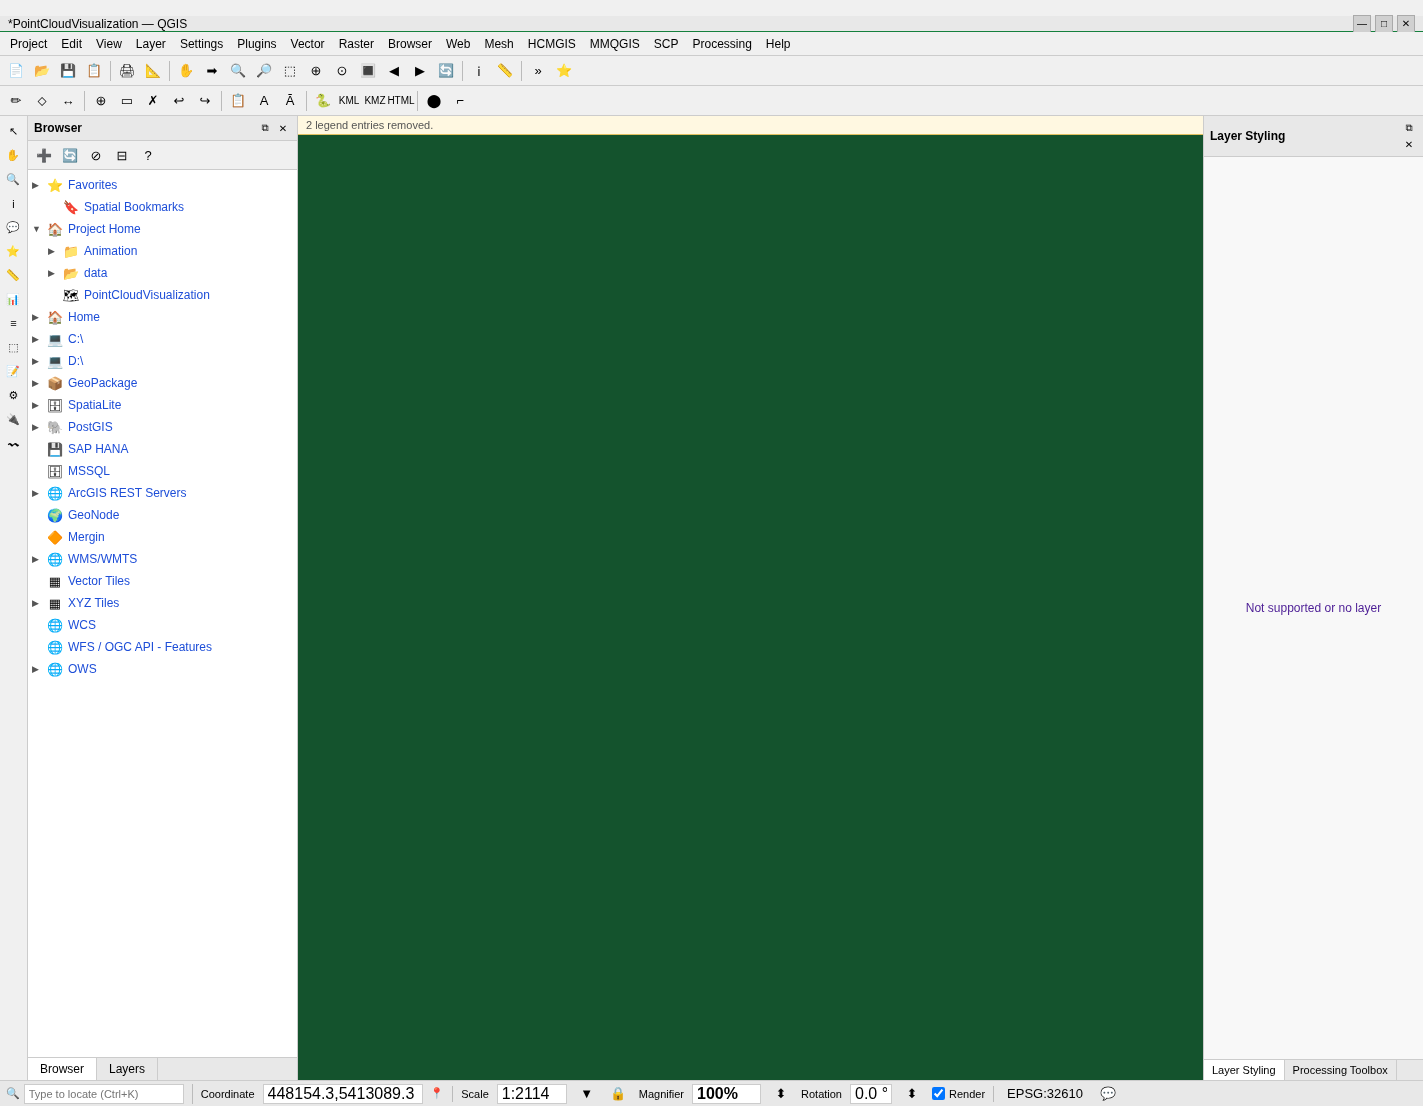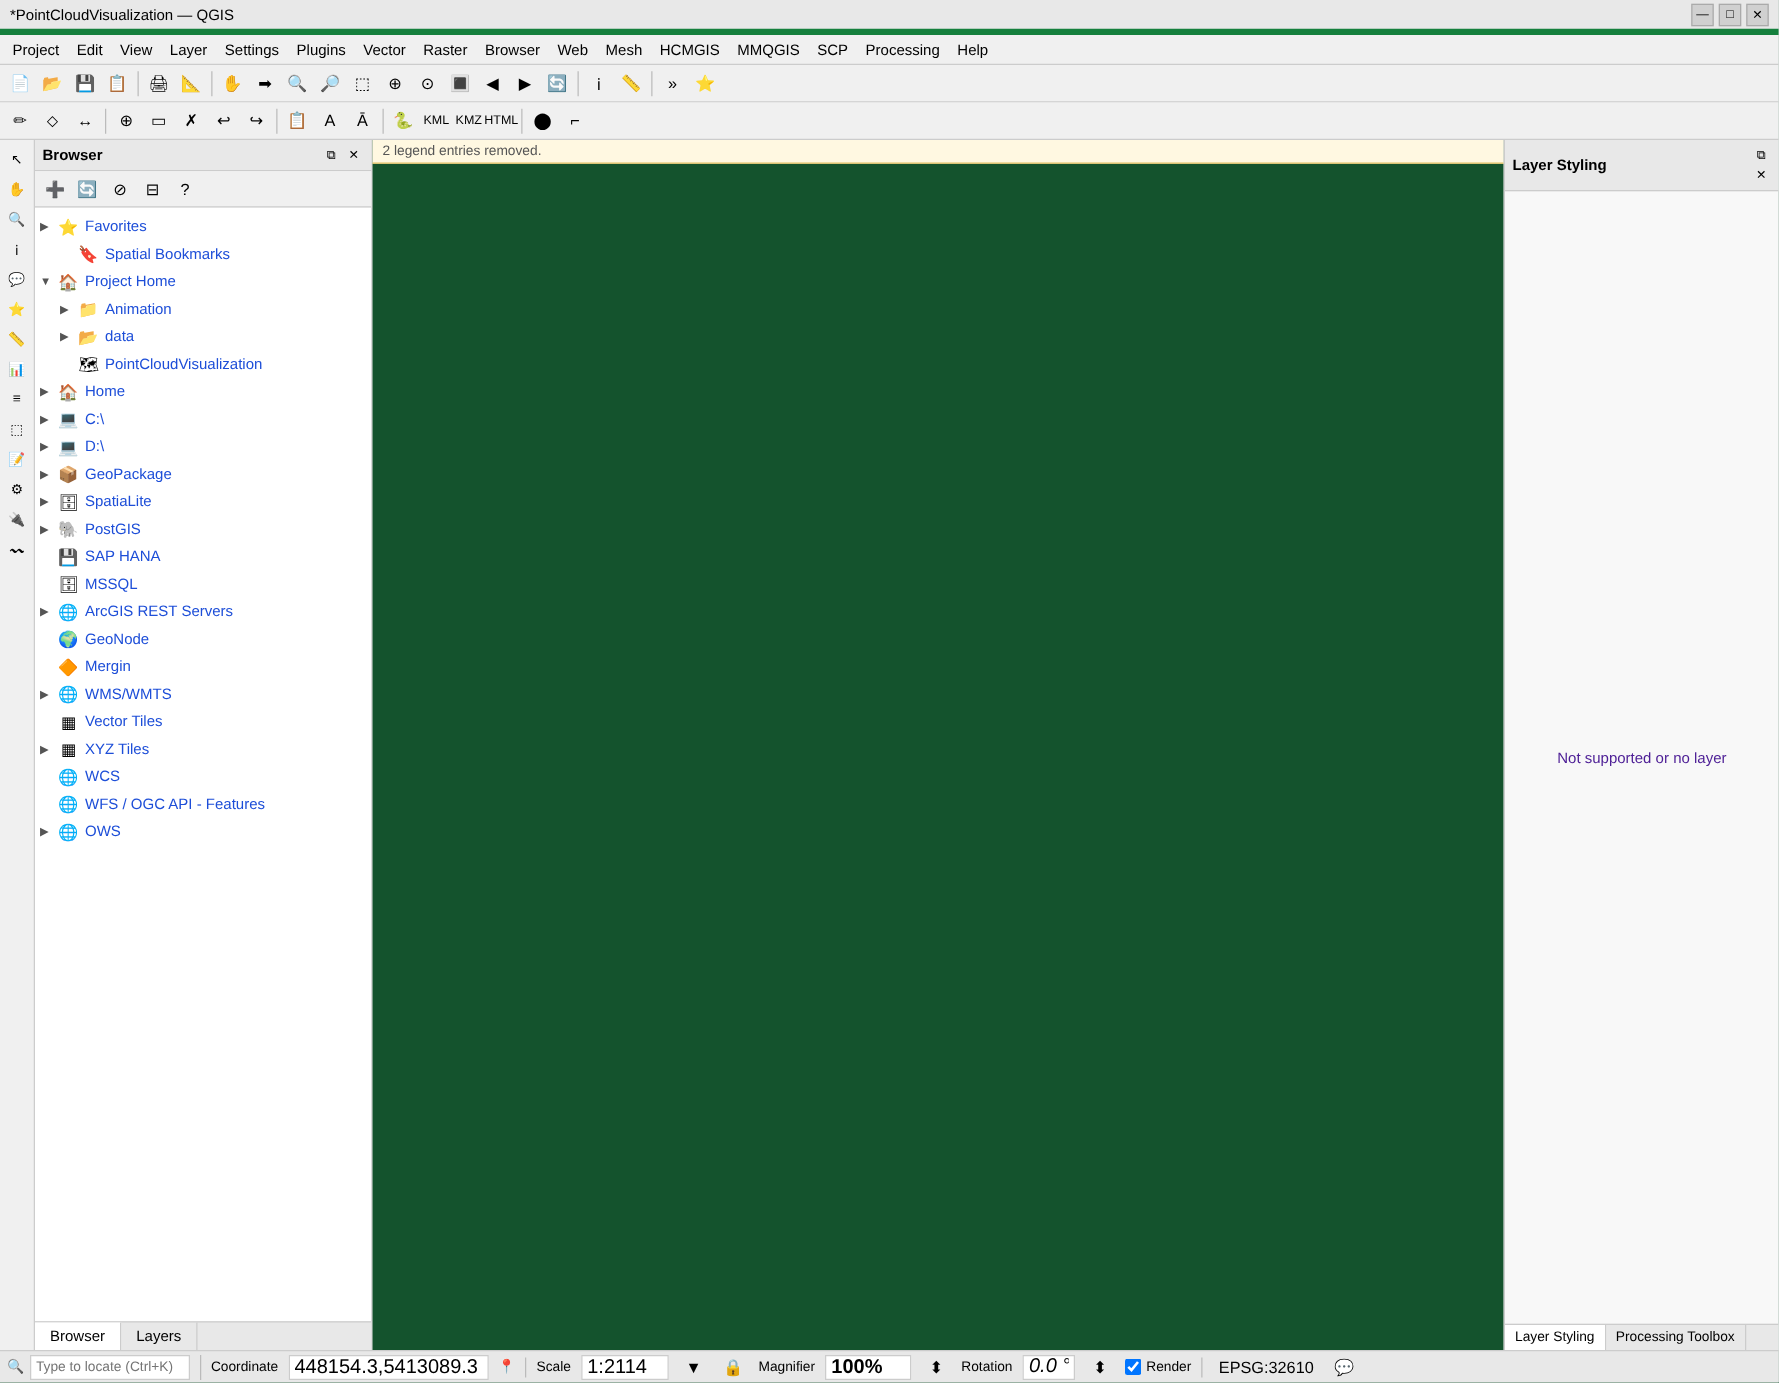--- a/index.html
+++ b/index.html
@@ -10,26 +10,27 @@
       width: 1423px;
       height: 1106px;
       overflow: hidden;
       display: flex;
       flex-direction: column;
     }
 
     
     #title-bar {
       background: #e8e8e8;
-      height: 28px;
+      height: 16px;
       display: flex;
       align-items: center;
       padding: 0 8px;
-      border-bottom: 5px solid #15803d;
+      border-bottom: 1px solid #15803d;
       justify-content: space-between;
+      margin-top: 16px;
     }
     #title-bar .window-controls {
       display: flex;
       gap: 4px;
     }
     #title-bar .win-btn {
       width: 18px;
       height: 18px;
       background: #d0d0d0;
       border: 1px solid #aaa;
@@ -546,35 +547,35 @@
       <div class="browser-bottom-tab active" style="font-size:11px;padding:4px 8px;">Layer Styling</div>
       <div class="browser-bottom-tab" style="font-size:11px;padding:4px 8px;">Processing Toolbox</div>
     </div>
   </div>
 
 </div>
 
 <div id="status-bar">
   <div style="display:flex;align-items:center;gap:4px;border-right:1px solid #bbb;padding-right:8px;">
     <span>🔍</span>
-    <input type="text" id="locate-input" class="status-input" style="width: 128px;" placeholder="Type to locate (Ctrl+K)">
+    <input type="text" id="locate-input" class="status-input" style="width: 160px;" placeholder="Type to locate (Ctrl+K)">
   </div>
   <span>Coordinate</span>
   <input type="text" class="status-input" style="width: 160px;" value="448154.3,5413089.3" placeholder="448154.3,5413089.3">
   <span>📍</span>
   <div class="status-separator"></div>
   <span>Scale</span>
   <input type="text" class="status-input" style="width: 70px;" value="1:2114">
   <button class="tb-btn">▼</button>
   <button class="tb-btn">🔒</button>
   <span>Magnifier</span>
   <input type="text" class="status-input" style="width: 69px; font-weight: bold;" value="100%">
   <button class="tb-btn">⬍</button>
   <span>Rotation</span>
-  <input type="text" class="status-input" style="width: 42px; font-style: italic;" value="0.0 °">
+  <input type="text" class="status-input" style="width: 42px;" value="0.0 °">
   <button class="tb-btn">⬍</button>
   <label style="display:flex;align-items:center;gap:4px;">
     <input type="checkbox" checked="" style="">
     <span>Render</span>
   </label>
   <div class="status-separator"></div>
   <button class="tb-btn" style="width:auto;padding:0 4px;">EPSG:32610</button>
   <button class="tb-btn">💬</button>
 </div>
 

